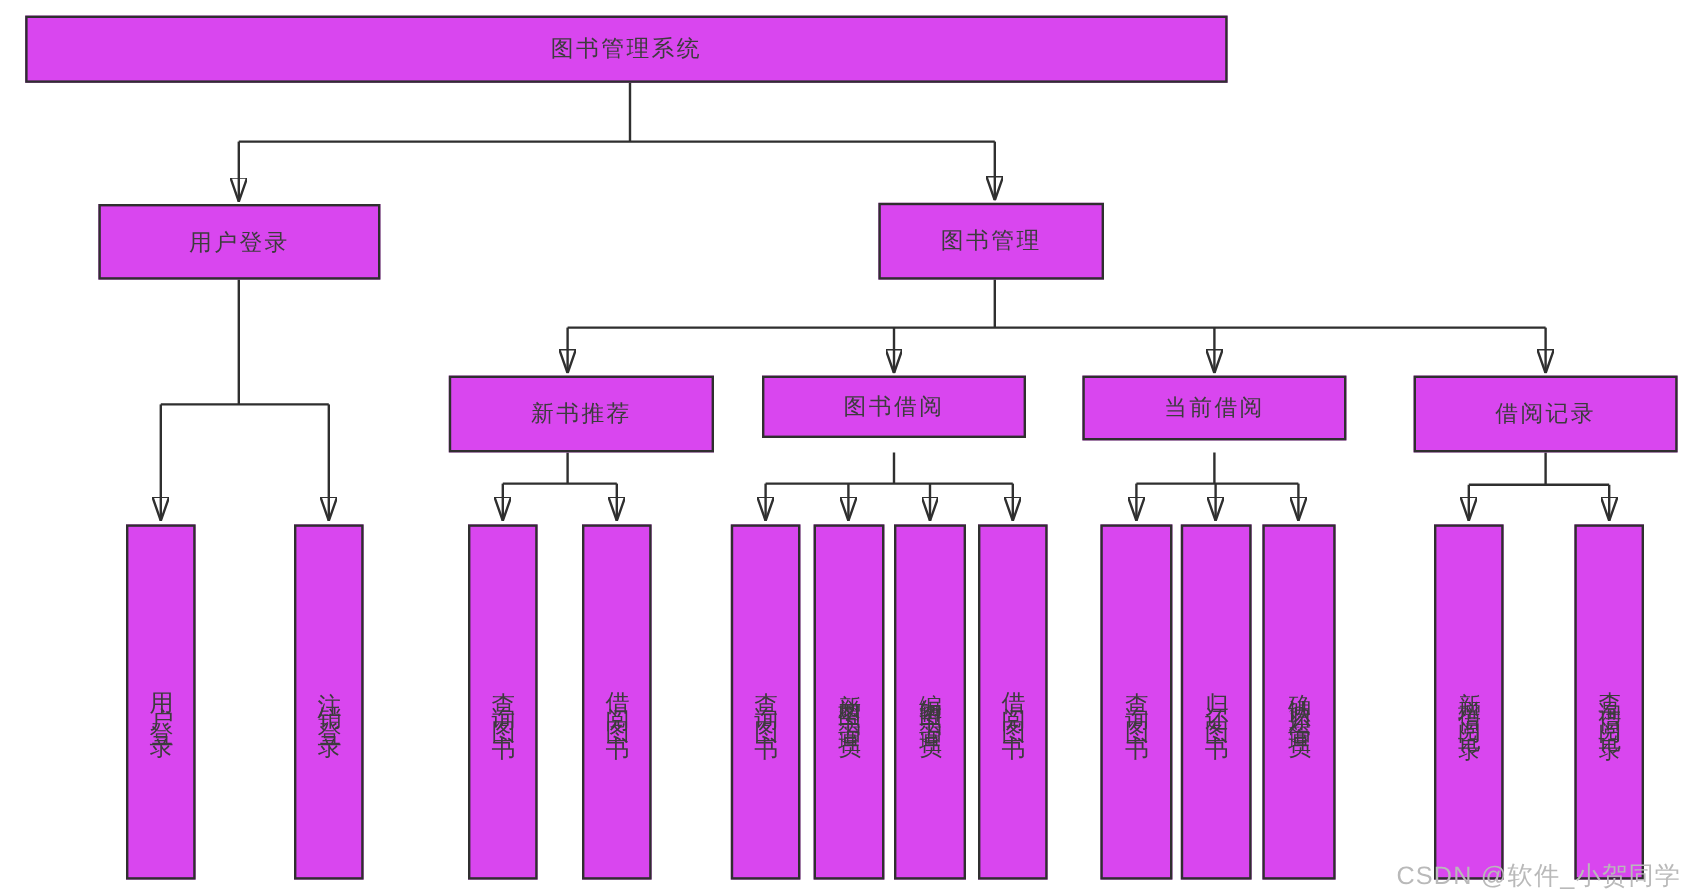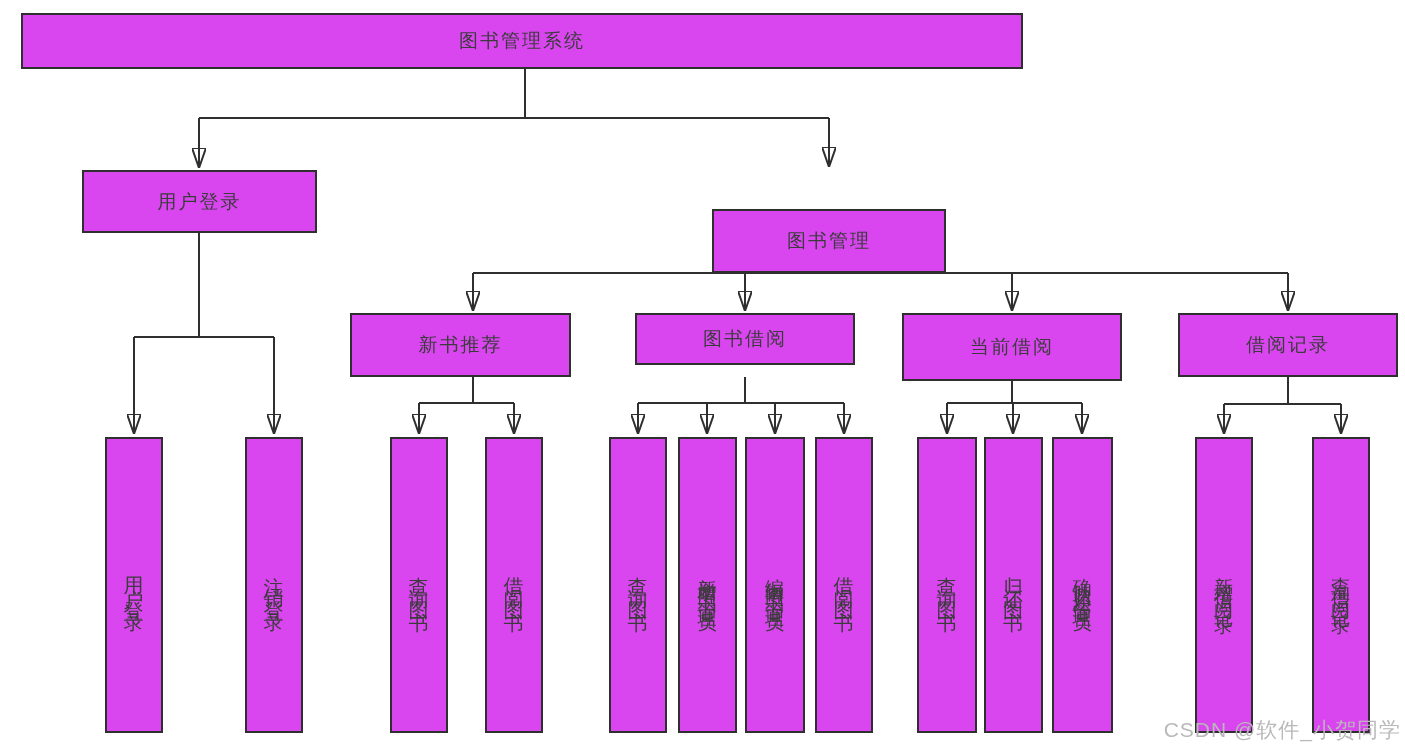--- a/index.html
+++ b/index.html
@@ -100,31 +100,31 @@
     <line x1="1341" y1="404" x2="1341" y2="434" marker-end="url(#arw)"></line>
   </svg>
 
   <div class="node" style="left:21px; top:13px; width:1002px; height:56px;">
     <span class="hlabel">图书管理系统</span>
   </div>
 
   <div class="node" style="left:82px; top:170px; width:235px; height:63px;">
     <span class="hlabel">用户登录</span>
   </div>
-  <div class="node" style="left:712px; top:169px; width:234px; height:64px;margin-top:40px;">
+  <div class="node" style="left:732px; top:169px; width:188px; height:64px;">
     <span class="hlabel">图书管理</span>
   </div>
 
-  <div class="node" style="left:350px; top:313px; width:221px; height:64px;">
+  <div class="node" style="left:374px; top:313px; width:221px; height:64px;">
     <span class="hlabel">新书推荐</span>
   </div>
   <div class="node" style="left:635px; top:313px; width:220px; height:52px;">
     <span class="hlabel">图书借阅</span>
   </div>
-  <div class="node" style="left:902px; top:313px; width:220px; height:68px;">
+  <div class="node" style="left:902px; top:313px; width:220px; height:54px;">
     <span class="hlabel">当前借阅</span>
   </div>
   <div class="node" style="left:1178px; top:313px; width:220px; height:64px;">
     <span class="hlabel">借阅记录</span>
   </div>
 
   <div class="node" style="left:105px; top:437px; width:58px; height:296px;">
     <span class="vlabel">用户登录</span>
   </div>
   <div class="node" style="left:245px; top:437px; width:58px; height:296px;">

